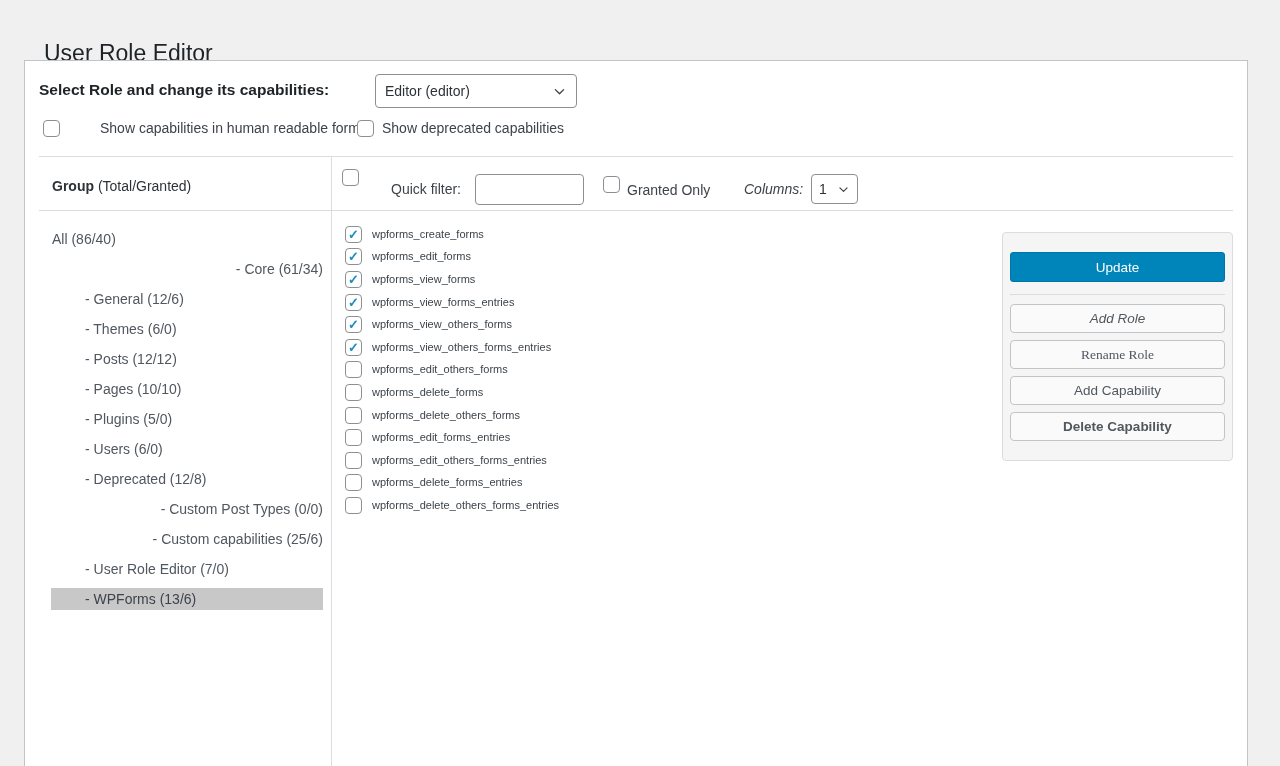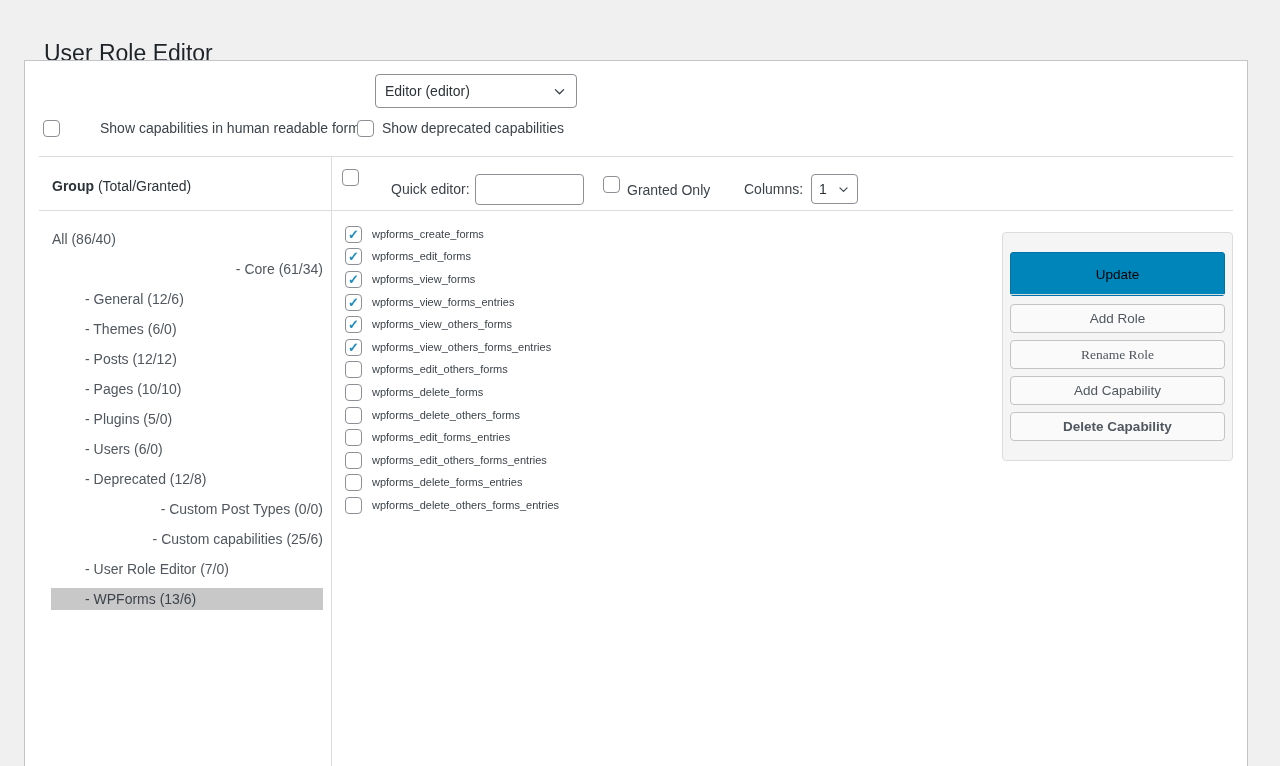--- a/index.html
+++ b/index.html
@@ -85,65 +85,66 @@
     width: 231px; height: 229px;
     background: #f5f5f5; border: 1px solid #dcdcde; border-radius: 4px;
   }
   .btn {
     position: absolute; left: 7px; width: 215px;
     display: flex; align-items: center; justify-content: center;
     font-size: 13.5px; font-family: "Liberation Sans", sans-serif;
     border-radius: 4px; cursor: pointer;
   }
   .btn-primary {
-    top: 19px; height: 44px;
-    background: #0085ba; border: 1px solid #0073aa; color: #000000;
+    top: 19px; height: 30px;
+    background: #0085ba; border: 1px solid #0073aa; color: #ffffff;
     border-radius: 3px;
   }
   .actions-divider { position: absolute; left: 7px; top: 61px; width: 215px; height: 1px; background: #dcdcde; }
   .btn-secondary {
     height: 29px;
     background: #fafafa; border: 1px solid #c3c4c7; color: #50575e;
   }
-  .btn-add-role { top: 71px; }
+  .btn-add-role { top: 71px; font-style: italic; }
   .btn-rename-role { top: 107px; font-family: Liberation Serif, serif; }
   .btn-add-cap { top: 143px; }
   .btn-del-cap { top: 179px; font-weight: bold; }
 </style>
 </head>
 <body>
 
 <h1 class="page-title">User Role Editor</h1>
 
 <div class="panel">
 
+  <div class="role-label">Select Role and change its capabilities:</div>
   <div class="select-box role-select">
     <span>Editor (editor)</span>
     <svg class="chevron" width="15" height="15" viewBox="0 0 20 20">
         <path d="M4.5 7.5 L10 13 L15.5 7.5" fill="none" stroke="#3c434a" stroke-width="1.8" stroke-linecap="round" stroke-linejoin="round"></path>
       </svg>
   </div>
 
   <span class="checkbox abs" style="left:18px; top:59px;"></span>
   <span class="opt-label abs" style="left:43px; top:59px;margin-left:32px;">Show capabilities in human readable form</span>
   <span class="checkbox abs" style="left:332px; top:59px;"></span>
   <span class="opt-label abs" style="left:357px; top:59px;">Show deprecated capabilities</span>
 
   <div class="hdiv" style="top:95px;"></div>
 
   <div class="group-header">
     <b>Group</b>
     <span>(Total/Granted)</span>
   </div>
   <span class="checkbox abs" style="left:317px; top:108px;"></span>
-  <span class="small-label" style="left:366px; top:120px;">Quick editor:</span>
+  <span class="small-label" style="left:366px; top:120px;">Quick filter:</span>
   <input class="quick-filter-input" type="text" value="" style="">
   <span class="checkbox abs" style="left:578px; top:115px;"></span>
   <span class="small-label" style="left:602px; top:121px;">Granted Only</span>
-  <span class="small-label" style="left:719px; top:120px;">Columns:</span>
+  <span class="small-label" style="left:719px; top:120px;font-style:italic;">Columns:</span>
   <div class="select-box columns-select">
     <span>1</span>
     <svg class="chevron" width="13" height="13" viewBox="0 0 20 20">
         <path d="M4.5 7.5 L10 13 L15.5 7.5" fill="none" stroke="#3c434a" stroke-width="1.8" stroke-linecap="round" stroke-linejoin="round"></path>
       </svg>
   </div>
 
   <div class="hdiv" style="top:149px;"></div>
   <div class="vdiv"></div>
 

